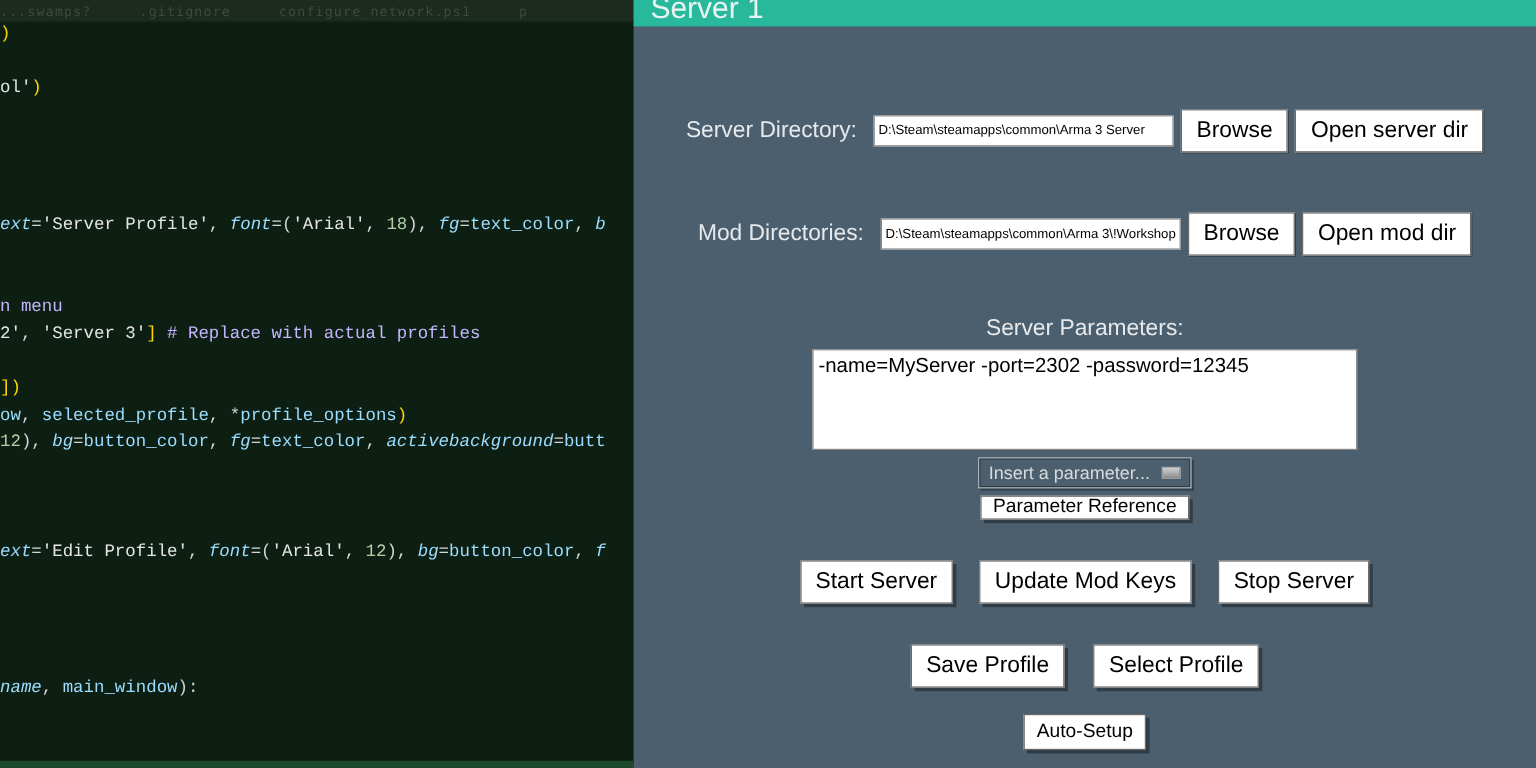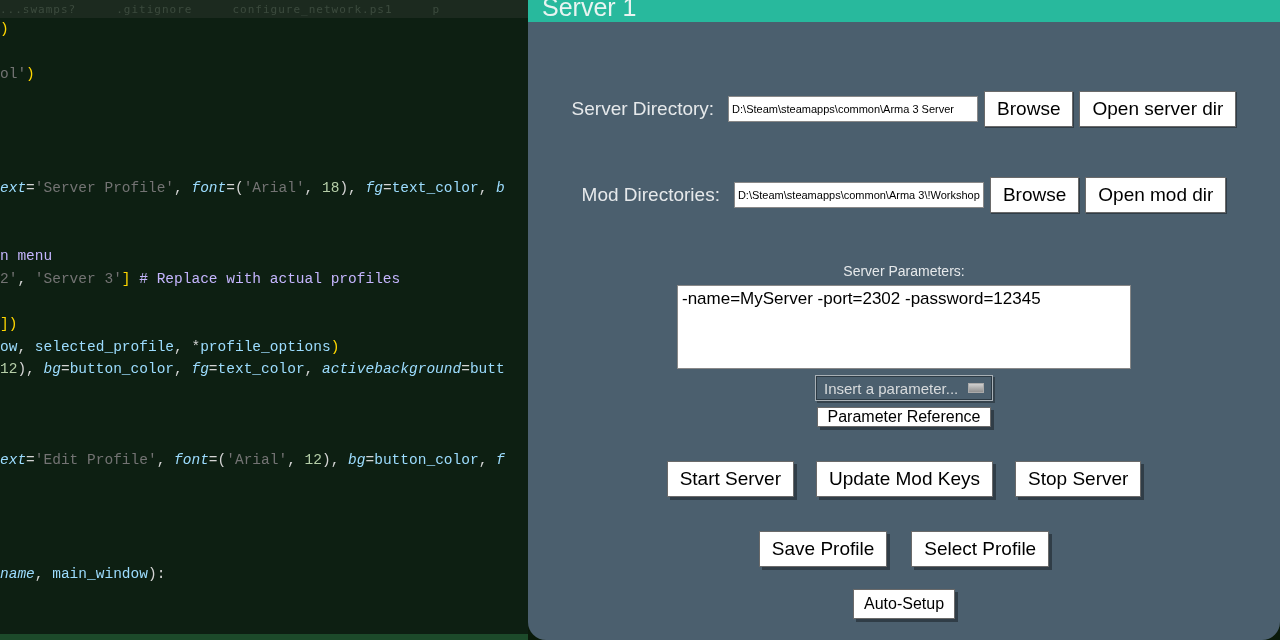--- a/index.html
+++ b/index.html
@@ -35,41 +35,40 @@
     font-size: 14.5px;
     line-height: 22.7px;
     padding: 0;
     color: #c0c0c0;
     white-space: pre;
     position: relative;
     top: 0;
   }
   .code-area .line { height: 22.7px; padding-left: 0; }
   .c-param { color: #9cdcfe; font-style: italic; }
-  .c-string { color: #737373; }
+  .c-string { color: #e5e5e5; }
   .c-num { color: #b5cea8; }
   .c-op { color: #d4d4d4; }
   .c-punc { color: #d4d4d4; }
   .c-comment { color: #c4b5fd; }
   .c-var { color: #9cdcfe; }
   .c-brace { color: #ffd700; }
   .bottom-bar {
     position: absolute;
     bottom: 0; left: 0;
     height: 6px;
     width: 528px;
     background: #1c4a2a;
   }
 
   .right-pane {
     width: 752px;
     height: 640px;
     background: #4b5f6e;
     position: relative;
-    border-radius: 18px;
   }
   .title-bar {
     height: 22px;
     background: #28b99d;
     color: #e8f4f1;
     font-size: 25px;
     padding-left: 14px;
     display: flex;
     align-items: flex-start;
     line-height: 14px;
@@ -121,21 +120,21 @@
     font-size: 16px;
     padding: 0 10px;
   }
   .center-col {
     display: flex;
     flex-direction: column;
     align-items: center;
   }
   .sp-label {
     color: #e6e9eb;
-    font-size: 14px;
+    font-size: 19px;
     margin-bottom: 6px;
   }
   .sp-textarea {
     width: 454px;
     height: 84px;
     background: #fff;
     border: 1px solid #888;
     font-size: 17px;
     padding: 3px 4px;
     resize: none;

